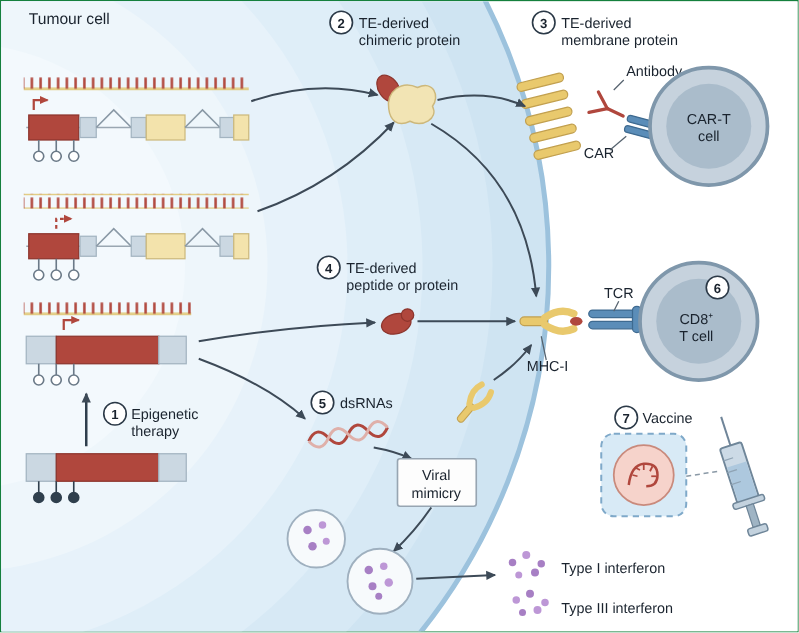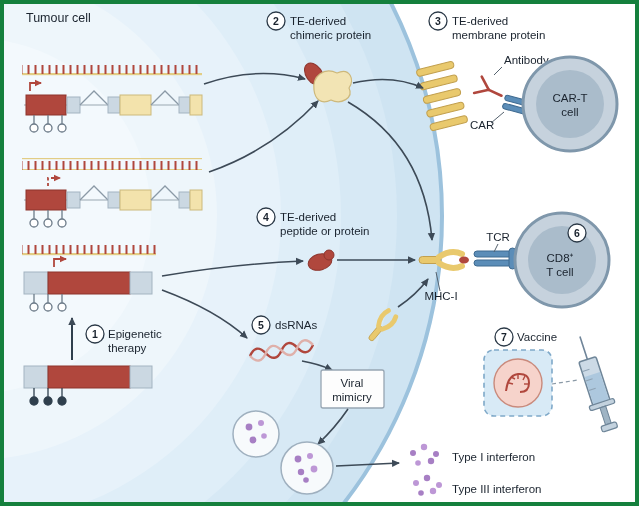--- a/index.html
+++ b/index.html
@@ -1,16 +1,16 @@
 <!DOCTYPE html>
 <html><head>
 <meta charset="utf-8">
 <style>
   html,body{margin:0;padding:0;background:#ffffff;}
-  #stage{position:relative;width:639px;height:506px;background:#ffffff;border:4px solid #15803d;box-sizing:border-box;overflow:hidden;font-family:"Liberation Sans",sans-serif;}
+  #stage{position:relative;width:639px;height:506px;background:#ffffff;border:1px solid #15803d;box-sizing:border-box;overflow:hidden;font-family:"Liberation Sans",sans-serif;}
   svg{display:block;}
   text{font-family:"Liberation Sans",sans-serif;fill:#1a232e;font-size:11.5px;}
   .badge{font-size:10.5px;font-weight:bold;text-anchor:middle;}
   .mid{text-anchor:middle;}
   .title{font-size:12.5px;}
 </style>
 </head>
 <body>
 
 <div id="stage">

